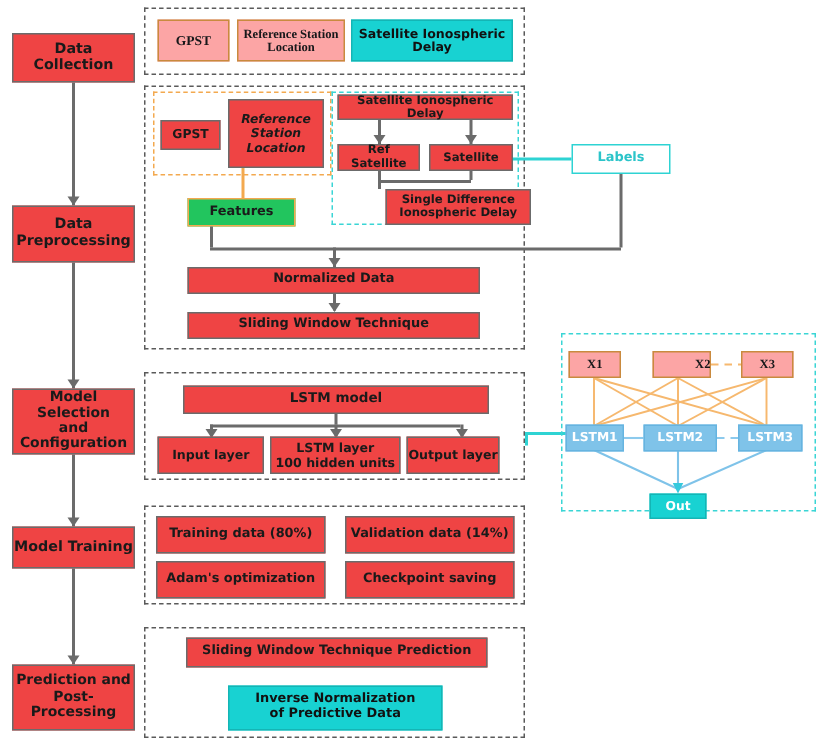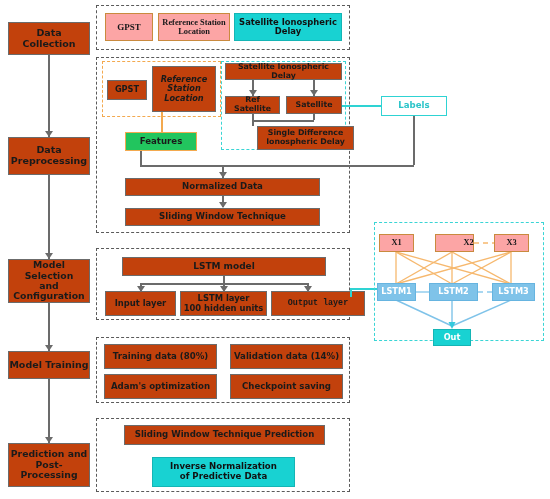--- a/index.html
+++ b/index.html
@@ -3,21 +3,21 @@
 <meta charset="utf-8">
 <style>
   html,body{margin:0;padding:0;background:#ffffff;}
   body{width:550px;height:499px;position:relative;overflow:hidden;
        font-family:"DejaVu Sans","Liberation Sans",sans-serif;}
   #root{position:absolute;left:0;top:0;width:550px;height:499px;}
 
   
   .box{position:absolute;box-sizing:border-box;display:flex;align-items:center;
        justify-content:center;text-align:center;line-height:1.12;
-       font-weight:bold;color:#1a1a1a;background:#c2410c;
+       font-weight:bold;color:#1a1a1a;background:#ef4444;
        border:1.4px solid #6b6b6b;}
   .box.thin{border-width:1.2px;}
 
   .box.orange{background:#fca5a5;border:1.5px solid #c98a3e;color:#17181a;font-family:Liberation Serif, serif;}
   .box.teal{background:#18d2d2;border:1.5px solid #14b5b5;color:#111;}
   .box.orange-out{background:#22c55e;border:1.5px solid #f3a94f;color:#1a1a1a;}
   .box.teal-out{background:#ffffff;border:1.6px solid #2ed3d3;color:#2bc4c9;}
   .box.lstmnode{background:#7fc3e9;border:1.4px solid #66b4e0;color:#ffffff;}
   .box.outnode{background:#18d2d2;border:1.4px solid #14b5b5;color:#ffffff;}
 
@@ -134,21 +134,21 @@
   <div class="ln v" style="left:140px;top:283px;height:8px;"></div>
   <div class="arrow" style="left:137px;top:286px;"></div>
   <div class="ln v" style="left:223px;top:283px;height:8px;"></div>
   <div class="arrow" style="left:220px;top:286px;"></div>
   <div class="ln v" style="left:307px;top:283px;height:8px;"></div>
   <div class="arrow" style="left:304px;top:286px;"></div>
 
   <div class="box thin" style="left:105px;top:291px;width:71px;height:25px;font-size:8.4px;">Input layer</div>
   <div class="box thin" style="left:180px;top:291px;width:87px;height:25px;font-size:8.4px;white-space:pre-line;">LSTM layer
 100 hidden units</div>
-  <div class="box thin" style="left:271px;top:291px;width:94px;height:25px;font-size:8.4px;font-family:Liberation Mono, monospace;">Output layer</div>
+  <div class="box thin" style="left:271px;top:291px;width:62px;height:25px;font-size:8.4px;">Output layer</div>
 
   <div class="ln h teal" style="left:350px;top:288px;width:31px;"></div>
   <div class="ln v teal" style="left:350px;top:288px;height:9px;"></div>
 
   <div class="group" style="left:96px;top:337px;width:254px;height:66px;"></div>
 
   <div class="box thin" style="left:104px;top:344px;width:113px;height:25px;font-size:8.6px;">Training data (80%)</div>
   <div class="box thin" style="left:230px;top:344px;width:113px;height:25px;font-size:8.6px;">Validation data (14%)</div>
   <div class="box thin" style="left:104px;top:374px;width:113px;height:25px;font-size:8.6px;">Adam's optimization</div>
   <div class="box thin" style="left:230px;top:374px;width:113px;height:25px;font-size:8.6px;">Checkpoint saving</div>

